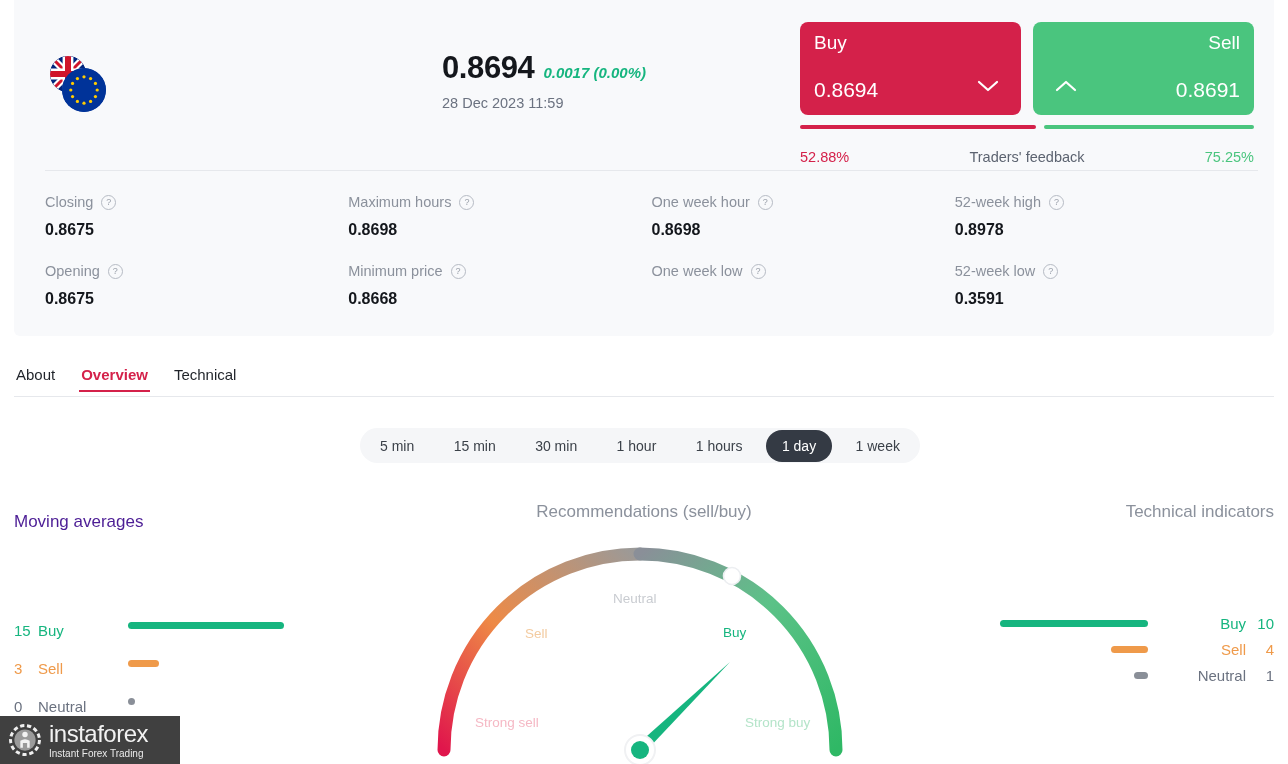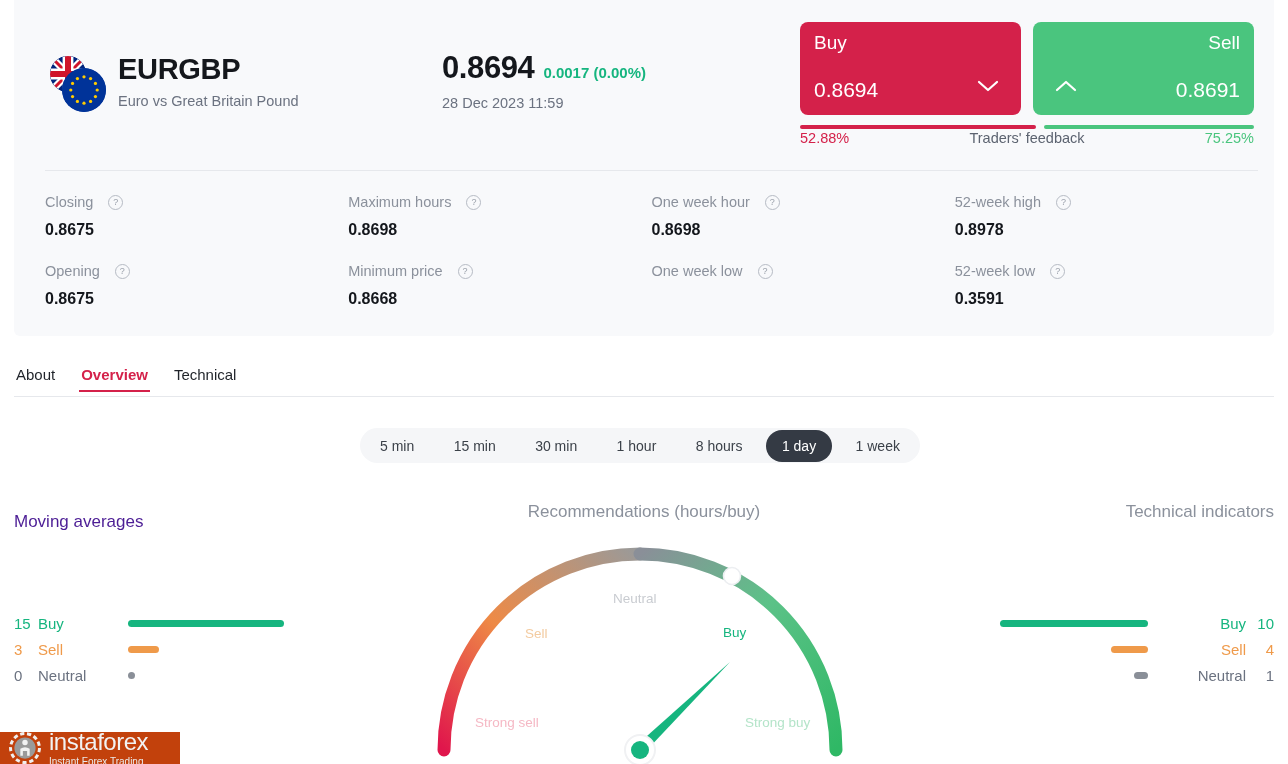--- a/index.html
+++ b/index.html
@@ -20,21 +20,21 @@
   .flag-wrap{position:absolute;left:34px;top:56px;width:58px;height:58px;}
   .flag-uk{position:absolute;left:2px;top:0px;width:36px;height:36px;border-radius:50%;overflow:hidden;background:#00247d;}
   .flag-eu{position:absolute;left:14px;top:12px;width:44px;height:44px;border-radius:50%;background:#003399;overflow:hidden;}
   .uk-svg,.eu-svg{display:block;}
   .sym-block{position:absolute;left:104px;top:52px;}
   .sym-name{font-size:29px;font-weight:bold;letter-spacing:-0.3px;line-height:34px;color:#14171c;}
   .sym-desc{font-size:14.5px;color:#6b7280;line-height:20px;margin-top:5px;}
   .price-block{position:absolute;left:428px;top:50px;}
   .price-row{display:flex;align-items:baseline;gap:9px;}
   .price-main{font-size:31px;font-weight:bold;color:#14171c;letter-spacing:-0.4px;}
-  .price-chg{font-size:15px;font-weight:bold;color:#16b57f;}
+  .price-chg{font-size:15px;font-weight:bold;color:#16b57f;font-style:italic;}
   .price-time{font-size:14.5px;color:#6b7280;margin-top:9px;}
 
   
   .trade-wrap{position:absolute;left:786px;top:22px;width:454px;}
   .trade-btns{display:flex;gap:12px;}
   .tbtn{
     width:221px;height:93px;border-radius:8px;position:relative;box-sizing:border-box;
     cursor:pointer;border:none;padding:0;font-family:inherit;
   }
   .tbtn.buy{background:#d4214a;}
@@ -47,30 +47,30 @@
   .tbtn.sell .val{right:14px;}
   .chev{position:absolute;top:56px;width:26px;height:16px;}
   .tbtn.buy .chev{right:20px;}
   .tbtn.sell .chev{left:20px;}
 
   .feedback{position:absolute;left:0;top:102px;width:454px;}
   .fb-bars{display:flex;align-items:center;height:5px;}
   .fb-bar-buy{height:4px;background:#d4214a;border-radius:2px;}
   .fb-bar-sell{height:4px;background:#4ac57e;border-radius:2px;}
   .fb-gap{width:8px;}
-  .fb-labels{display:flex;justify-content:space-between;align-items:center;margin-top:1px;}
+  .fb-labels{display:flex;justify-content:space-between;align-items:center;margin-top:20px;}
   .fb-pct-buy{font-size:14.5px;color:#d4214a;}
   .fb-pct-sell{font-size:14.5px;color:#4ac57e;}
   .fb-title{font-size:14.5px;color:#5c6370;}
 
   
   .divider{position:absolute;left:31px;top:170px;width:1213px;height:1px;background:#e6e8ec;}
   .stats{position:absolute;left:31px;top:192px;width:1213px;
     display:grid;grid-template-columns:repeat(4,1fr);row-gap:22px;}
-  .stat-lbl{font-size:14.5px;color:#8b919c;display:flex;align-items:center;gap:15px;line-height:20px;}
+  .stat-lbl{font-size:14.5px;color:#8b919c;display:flex;align-items:center;gap:8px;line-height:20px;}
   .qmark{width:13px;height:13px;border:1px solid #b6bbc4;border-radius:50%;
     font-size:9px;line-height:13px;text-align:center;color:#9aa0aa;display:inline-block;}
   .stat-val{font-size:16px;font-weight:bold;color:#14171c;margin-top:9px;}
 
   
   .tabs{position:absolute;left:14px;top:366px;display:flex;gap:22px;align-items:flex-end;}
   .tab{font-size:15px;color:#1f2329;padding:0 2px 9px 2px;cursor:pointer;position:relative;}
   .tab.active{color:#d4214a;font-weight:bold;}
   .tab.active:after{content:"";position:absolute;left:0;right:0;bottom:0;height:2.5px;background:#d4214a;}
   .tab-rule{position:absolute;left:14px;top:396px;width:1260px;height:1px;background:#e6e8ec;}
@@ -81,21 +81,21 @@
   .tf{font-size:14px;color:#3b4149;padding:8px 16px;border-radius:16px;cursor:pointer;white-space:nowrap;}
   .tf.active{background:#343a44;color:#ffffff;}
 
   
   .ma-title{position:absolute;left:14px;top:512px;font-size:17px;color:#4c1d95;}
   .rec-title{position:absolute;left:0;top:502px;width:1288px;text-align:center;font-size:17px;color:#8b919c;}
   .ti-title{position:absolute;right:14px;top:502px;font-size:17px;color:#8b919c;}
 
   
   .ma-legend{position:absolute;left:14px;top:610px;width:300px;}
-  .ma-row{display:flex;align-items:center;height:26px;}
+  .ma-row{display:flex;height:26px;margin-top:12px;}
   .ma-cnt{width:24px;font-size:15px;}
   .ma-nm{width:90px;font-size:15px;}
   .ma-bar{height:7px;border-radius:4px;}
   .c-buy{color:#16b57f;} .c-sell{color:#ef9a4a;} .c-neu{color:#6b7280;}
   .b-buy{background:#16b57f;} .b-sell{background:#ef9a4a;} .b-neu{background:#8a8f98;}
 
   
   .ti-legend{position:absolute;right:14px;top:610px;width:300px;}
   .ti-row{display:flex;align-items:center;justify-content:flex-end;height:26px;}
   .ti-bar{height:7px;border-radius:4px;}
@@ -105,21 +105,21 @@
   
   .gauge{position:absolute;left:420px;top:525px;width:440px;height:239px;}
   .g-lbl{position:absolute;font-size:13.5px;white-space:nowrap;}
   .lbl-neutral{color:#c9ccd1;left:193px;top:66px;}
   .lbl-sell{color:#f3cba0;left:105px;top:101px;}
   .lbl-buy{color:#16b57f;left:303px;top:100px;}
   .lbl-ssell{color:#f5b8c4;left:55px;top:190px;}
   .lbl-sbuy{color:#b4e4c9;left:325px;top:190px;}
 
   
-  .logo{position:absolute;left:0;bottom:0;width:180px;height:32px;background:#c2410c;
+  .logo{position:absolute;left:0;bottom:0;width:180px;height:48px;background:#404040;
     display:flex;align-items:center;gap:7px;padding-left:8px;box-sizing:border-box;}
   .logo-txt{line-height:1;}
   .logo-name{font-size:24px;color:#f2f2f2;font-weight:normal;letter-spacing:-0.5px;}
   .logo-sub{font-size:10px;color:#eaeaea;margin-top:3px;}
 </style>
 </head>
 <body>
 
 <div class="header-card">
 
@@ -154,24 +154,20 @@
               <circle cx="21" cy="45.6" r="2.2"></circle>
             <circle cx="14.4" cy="39" r="2.2"></circle>
               <circle cx="12" cy="30" r="2.2"></circle>
             <circle cx="14.4" cy="21" r="2.2"></circle>
               <circle cx="21" cy="14.4" r="2.2"></circle>
           </g>
         </svg>
       </div>
     </div>
 
-    <div class="sym-block">
-      <div class="sym-name">EURGBP</div>
-      <div class="sym-desc">Euro vs Great Britain Pound</div>
-    </div>
 
     <div class="price-block">
       <div class="price-row">
         <span class="price-main">0.8694</span>
         <span class="price-chg">0.0017 (0.00%)</span>
       </div>
       <div class="price-time">28 Dec 2023 11:59</div>
     </div>
 
     <div class="trade-wrap">
@@ -273,27 +269,27 @@
     <div class="tab active">Overview</div>
     <div class="tab">Technical</div>
   </div>
 <div class="tab-rule"></div>
 
 <div class="tf-wrap" id="tfBar">
     <div class="tf">5 min</div>
     <div class="tf">15 min</div>
     <div class="tf">30 min</div>
     <div class="tf">1 hour</div>
-    <div class="tf">8 hours</div>
+    <div class="tf">1 hours</div>
     <div class="tf active">1 day</div>
     <div class="tf">1 week</div>
   </div>
 
 <div class="ma-title">Moving averages</div>
-<div class="rec-title">Recommendations (hours/buy)</div>
+<div class="rec-title">Recommendations (sell/buy)</div>
 <div class="ti-title">Technical indicators</div>
 
 <div class="ma-legend" id="maLegend">
     <div class="ma-row">
       <span class="ma-cnt c-buy">15</span>
       <span class="ma-nm c-buy">Buy</span>
       <span class="ma-bar b-buy" style="width:156px"></span>
     </div>
     <div class="ma-row">
       <span class="ma-cnt c-sell">3</span>

